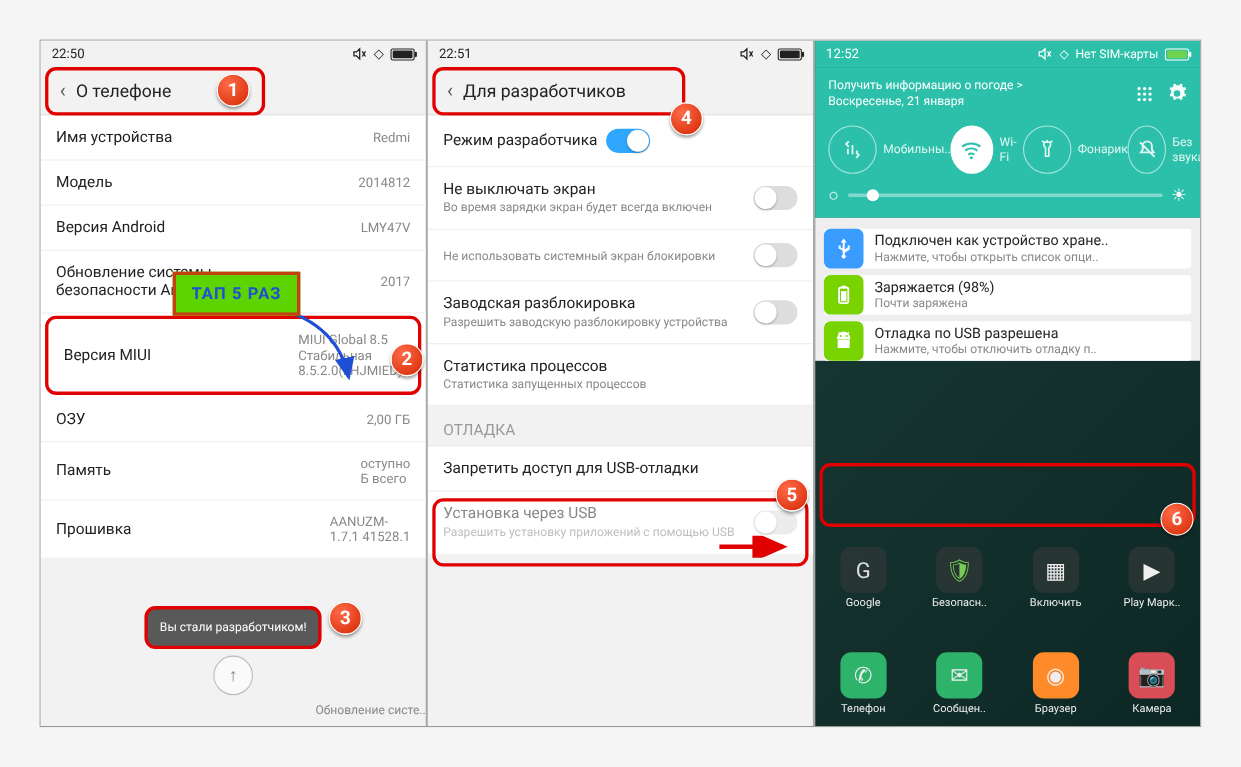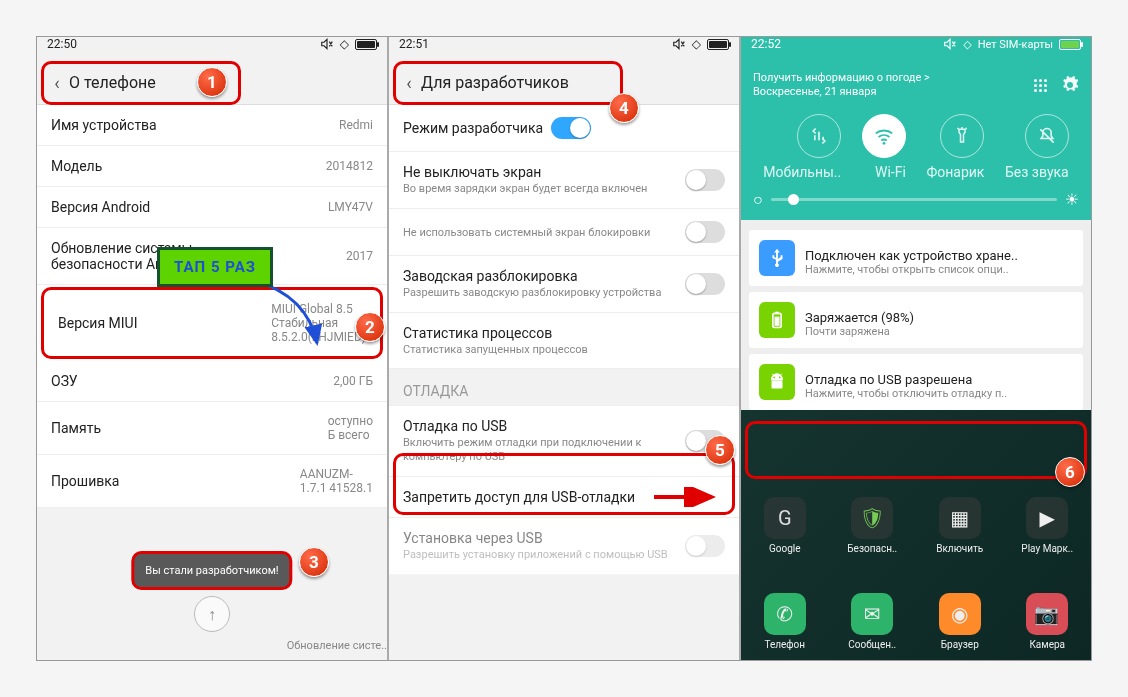--- a/index.html
+++ b/index.html
@@ -2,21 +2,21 @@
 <html><head>
 <meta charset="utf-8">
 <style>
 * { margin: 0; padding: 0; box-sizing: border-box; font-family: -apple-system, "Helvetica Neue", Roboto, Arial, sans-serif; }
 body { background: #f5f5f5; width: 1128px; height: 697px; overflow: hidden; position: relative; }
 .frame { position: absolute; top: 36px; bottom: 36px; left: 36px; right: 36px; border: 1px solid #999; background: #fff; display: flex; }
 .phone { flex: 1; position: relative; overflow: hidden; background: #f2f2f2; border-right: 2px solid #aaa; }
 .phone:last-child { border-right: none; }
 
 
-.statusbar { height: 24px; display: flex; align-items: flex-start; padding: 0 10px; font-size: 12px; color: #222; background: #f2f2f2; }
+.statusbar { height: 24px; display: flex; align-items: center; padding: 0 10px; font-size: 12px; color: #222; background: #f2f2f2; }
 .statusbar .sb-time { flex: 0 0 auto; }
 .statusbar .sb-right { margin-left: auto; display: flex; align-items: center; gap: 6px; }
 .statusbar.teal { background: #2cc0ab; color: #fff; }
 .battery { display: inline-block; width: 22px; height: 11px; border: 1px solid currentColor; border-radius: 2px; position: relative; }
 .battery:after { content: ""; position: absolute; right: -3px; top: 2px; width: 2px; height: 5px; background: currentColor; border-radius: 1px; }
 .battery-fill { position: absolute; left: 1px; top: 1px; bottom: 1px; right: 1px; background: currentColor; border-radius: 1px; }
 .battery.green .battery-fill { background: #6ed24f; }
 .mute-icon { width:14px;height:14px; }
 
 
@@ -51,44 +51,44 @@
 
 
 .shade-top { background: #2cc0ab; color: #fff; padding: 10px 12px 14px; }
 .shade-header { display: flex; align-items: center; }
 .shade-header .info { font-size: 11px; line-height: 1.3; }
 .shade-header .icons { margin-left: auto; display: flex; gap: 14px; align-items: center; }
 .dots-grid { display: grid; grid-template-columns: repeat(3,3px); grid-gap: 2px; }
 .dots-grid span { width:3px;height:3px;background:#fff;border-radius:50%; }
 .gear { width:18px;height:18px; }
 .qs-row { display: flex; justify-content: space-around; margin-top: 14px; }
-.qs { display: flex; flex-direction: column; align-items: flex-end; font-size: 14px; color: #dff7f2; gap: 6px; }
+.qs { display: flex; flex-direction: row; align-items: center; font-size: 11px; color: #dff7f2; gap: 6px; }
 .qs-circle { width: 44px; height: 44px; border: 1.5px solid rgba(255,255,255,.6); border-radius: 50%; display: flex; align-items: center; justify-content: center; }
 .qs.active .qs-circle { background: #fff; color: #2cc0ab; border-color: #fff; }
 .slider { margin-top: 14px; height: 12px; display: flex; align-items: center; gap: 8px; }
 .slider .track { flex:1; height: 3px; background: rgba(255,255,255,.4); border-radius: 2px; position: relative; }
 .slider .dot { width:11px;height:11px;background:#fff;border-radius:50%;position:absolute;left:6%;top:-4px; }
 
 .notif-area { background: #eee; padding-top: 4px; }
-.notif { background: #fff; margin: 6px 8px 0; padding: 10px; display: flex; align-items: flex-end; border-radius: 3px; }
+.notif { background: #fff; margin: 6px 8px 0; display: flex; align-items: center; border-radius: 3px; }
 .notif .nicon { width: 36px; height: 36px; border-radius: 6px; display: flex; align-items: center; justify-content: center; flex:0 0 auto; color: #fff; }
 .notif .ntext { margin-left: 10px; flex:1; overflow:hidden; }
 .notif .nt { font-size: 13px; color: #222; white-space: nowrap; overflow: hidden; text-overflow: ellipsis; }
 .notif .ns { font-size: 11px; color: #888; white-space: nowrap; overflow: hidden; text-overflow: ellipsis; }
 
 
 .home-bg { position: absolute; top:0;left:0;right:0;bottom:0; background: linear-gradient(135deg,#1a3a36,#0d2824); z-index:0; }
 .home-icons { position: absolute; left:0;right:0; display:flex; justify-content: space-around; color:#eee; font-size:10px; }
 .home-icons.top { top: 460px; }
 .home-icons.bottom { bottom: 10px; }
 .app { display:flex; flex-direction:column; align-items:center; gap:4px; width: 70px; }
 .app-ic { width:42px;height:42px;border-radius:10px; display:flex;align-items:center;justify-content:center; font-size:20px; }
 
 
-.callout { position: absolute; background: #5dd400; border: 3px solid #14532d; color: #1e4fd6; font-weight: bold; font-size: 15px; padding: 8px 14px; z-index: 8; letter-spacing: 1px; }
+.callout { position: absolute; background: #5dd400; border: 3px solid #c2410c; color: #1e4fd6; font-weight: bold; font-size: 15px; padding: 8px 14px; z-index: 8; letter-spacing: 1px; }
 .arrow { position: absolute; z-index: 7; }
 
 .up-circle { position:absolute; left:50%; transform:translateX(-50%); bottom:28px; width:36px;height:36px;border:1px solid #bbb;border-radius:50%;display:flex;align-items:center;justify-content:center;color:#888;font-size:16px;background:rgba(255,255,255,.6); }
 .update-txt { position:absolute; bottom:8px; left:0;right:0;text-align:right;font-size:11px;color:#888; }
 
 svg { display:block; }
 </style>
 </head>
 <body>
 
@@ -233,29 +233,20 @@
     <div class="row">
       <div class="col">
         <div class="label">Статистика процессов</div>
         <div class="sub">Статистика запущенных процессов</div>
       </div>
     </div>
     <div class="section-header">ОТЛАДКА</div>
     <div class="hl-box" style="left:4px;top:416px;right:4px;height:62px"></div>
     <div class="row">
       <div class="col">
-        <div class="label">Отладка по USB</div>
-        <div class="sub">Включить режим отладки при подключении к компьютеру по USB</div>
-      </div>
-      <div class="toggle">
-            <div class="knob"></div>
-          </div>
-    </div>
-    <div class="row">
-      <div class="col">
             <div class="label">Запретить доступ для USB-отладки</div>
           </div>
     </div>
     <div class="row" style="opacity:.55">
       <div class="col">
         <div class="label">Установка через USB</div>
         <div class="sub">Разрешить установку приложений с помощью USB</div>
       </div>
       <div class="toggle">
             <div class="knob"></div>
@@ -274,21 +265,21 @@
 
   <div class="badge" style="left:220px;top:56px">4</div>
   <div class="badge" style="left:316px;top:398px">5</div>
 </div>
 
 <div class="phone">
   <div class="home-bg"></div>
 
   <div style="position:relative;z-index:2">
     <div class="statusbar teal">
-      <span class="sb-time">22:52</span>
+      <span class="sb-time">12:52</span>
       <div class="sb-right" style="font-size:11px">
         <svg class="mute-icon" viewBox="0 0 24 24">
               <path fill="none" stroke="currentColor" stroke-width="2" d="M3 9h4l5-5v16l-5-5H3z M16 8l5 8 M21 8l-5 8"></path>
             </svg>
         <span>◇</span>
         <span>Нет SIM-карты</span>
         <span class="battery green">
               <span class="battery-fill"></span>
             </span>
       </div>

